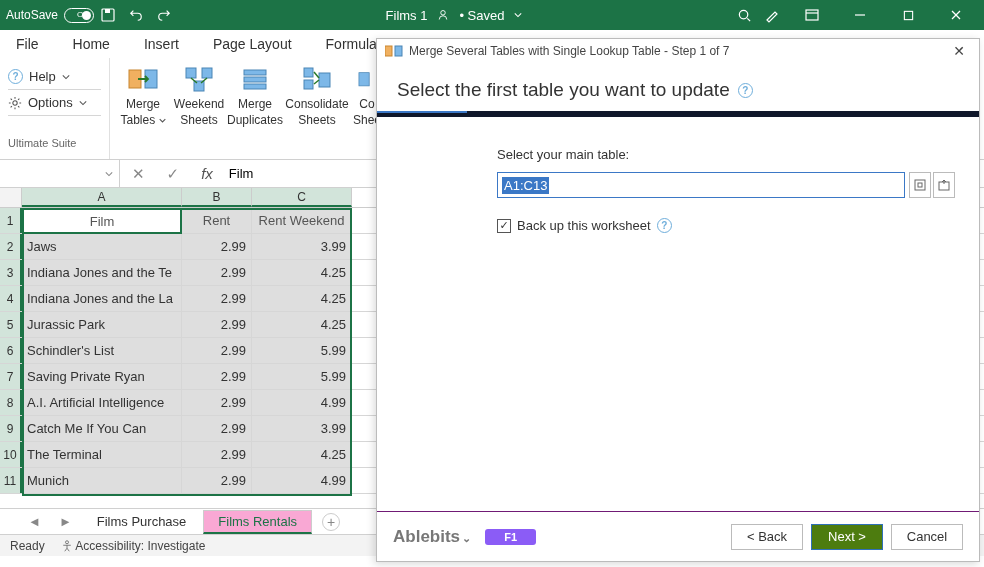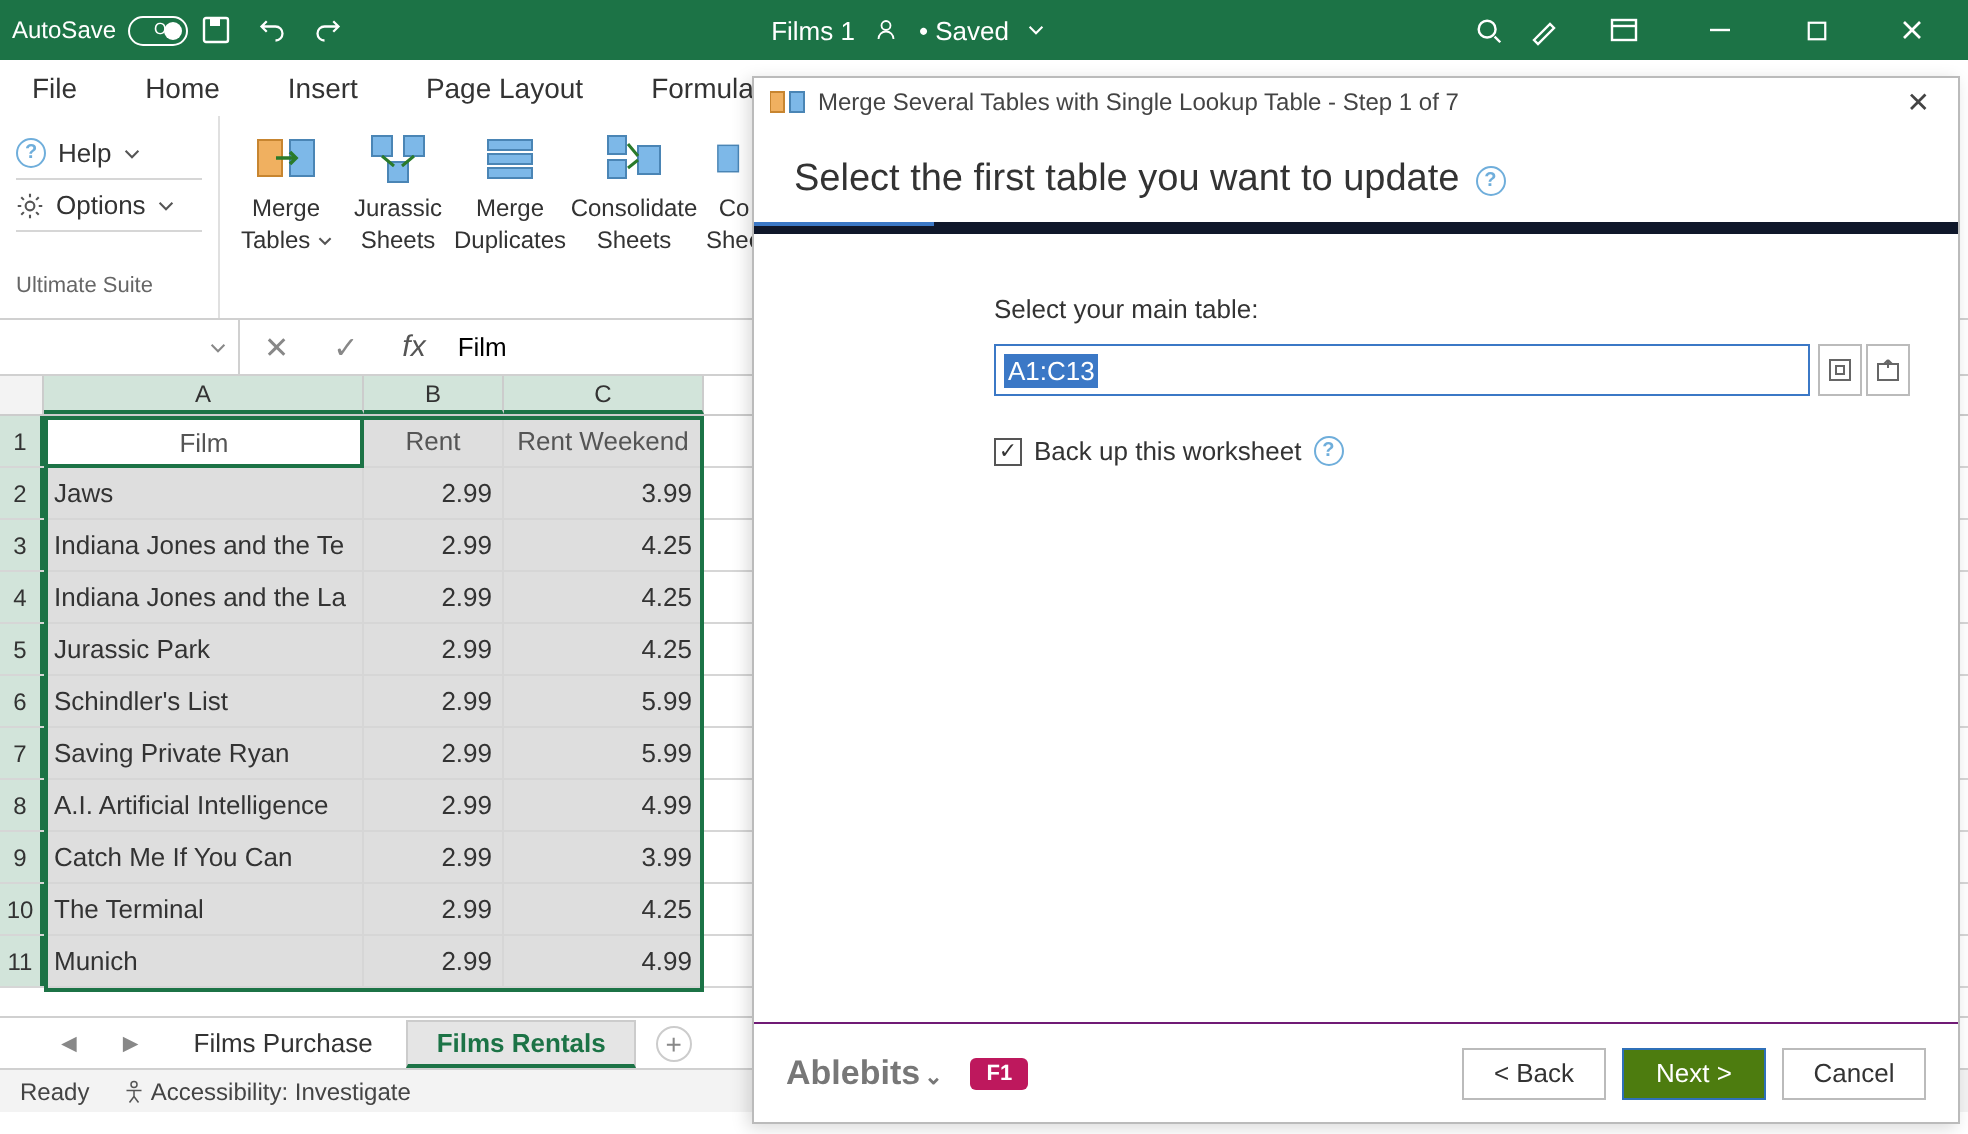--- a/index.html
+++ b/index.html
@@ -52,21 +52,21 @@
   .cell.hdr { text-align: center; justify-content: center; color: #555; }
   .cell.num { justify-content: flex-end; }
   .cell.cA { width: 160px; } .cell.cB { width: 70px; } .cell.cC { width: 100px; }
   .selection-border { position: absolute; left: 22px; top: 20px; width: 330px; height: 288px; border: 2px solid #1c7346; pointer-events: none; }
   .active-cell-border { position: absolute; left: 22px; top: 20px; width: 160px; height: 26px; border: 2px solid #1c7346; background: #fff; pointer-events: none; display: flex; align-items: center; justify-content: center; font-size: 13px; color: #555; }
 
   
   .sheet-tabs { height: 26px; border-top: 1px solid #d0d0d0; display: flex; align-items: center; padding-left: 20px; gap: 2px; font-size: 13px; }
   .sheet-tabs .nav { color: #888; padding: 0 8px; }
   .stab { padding: 3px 14px; border: 1px solid transparent; cursor: pointer; }
-  .stab.active { border: 1px solid #ccc; border-bottom: 2px solid #1c7346; background: #e5e5e5; color: #1c7346; font-weight: 700; }
+  .stab.active { border: 1px solid #ccc; border-bottom: 2px solid #1c7346; background: #f9a8d4; color: #1c7346; font-weight: 400; }
   .add-sheet { margin-left: 8px; color: #888; border: 1px solid #ccc; border-radius: 50%; width: 18px; height: 18px; display: flex; align-items: center; justify-content: center; font-size: 14px; }
 
   
   .status-bar { height: 22px; border-top: 1px solid #d0d0d0; background: #f3f3f3; display: flex; align-items: center; padding: 0 10px; font-size: 12px; color: #444; gap: 16px; }
 
   
   .wizard { position: absolute; top: 38px; right: 4px; width: 604px; height: 524px; background: #fff; border: 1px solid #bbb; box-shadow: -2px 2px 8px rgba(0,0,0,0.15); display: flex; flex-direction: column; }
   .wizard-title { height: 24px; display: flex; align-items: center; padding: 0 8px; font-size: 12px; color: #444; }
   .wizard-title .wicon { width: 18px; height: 14px; margin-right: 6px; }
   .wizard-close { margin-left: auto; font-size: 14px; cursor: pointer; padding: 2px 6px; }
@@ -79,21 +79,21 @@
   .range-input-wrap { flex: 1; border: 1px solid #3b78c6; height: 26px; display: flex; align-items: center; padding: 0 4px; }
   .range-sel { background: #3b78c6; color: #fff; padding: 1px 2px; font-size: 13px; }
   .range-btns { display: flex; gap: 2px; }
   .range-btn { width: 22px; height: 26px; border: 1px solid #bbb; background: #fff; display: flex; align-items: center; justify-content: center; cursor: pointer; }
   .backup-row { margin-top: 20px; display: flex; align-items: center; gap: 6px; font-size: 13px; }
   .chk { width: 14px; height: 14px; border: 1px solid #555; display: flex; align-items: center; justify-content: center; font-size: 11px; color: #333; }
 
   .wizard-footer { margin-top: auto; border-top: 1px solid #701a75; height: 50px; display: flex; align-items: center; padding: 0 16px; gap: 8px; }
   .brand { font-size: 17px; color: #777; font-weight: 600; }
   .brand .drop { font-size: 11px; margin-left: 2px; }
-  .f1 { background: #be185d; color: #fff; font-size: 11px; font-weight: 700; padding: 2px 8px; border-radius: 3px; margin-left: 6px; }
+  .f1 { background: #8b5cf6; color: #fff; font-size: 11px; font-weight: 700; padding: 2px 19px; border-radius: 3px; margin-left: 6px; }
   .wbtn { min-width: 72px; height: 26px; border: 1px solid #bbb; background: #fff; font-size: 13px; display: flex; align-items: center; justify-content: center; cursor: pointer; }
   .wbtn.primary { background: #4d7c0f; border-color: #2f70b8; color: #fff; }
   .spacer { flex: 1; }
 
   .help-circle { width: 15px; height: 15px; border: 1.5px solid #6faedb; border-radius: 50%; display: inline-flex; align-items: center; justify-content: center; color: #6faedb; font-size: 10px; font-weight: 700; }
 </style>
 </head>
 <body>
 
 <div class="titlebar">
@@ -214,21 +214,21 @@
       </div>
       <div class="big-btn">
         <div class="icon">
             <svg width="30" height="28" viewBox="0 0 30 28">
               <rect x="2" y="2" width="10" height="10" fill="#7db8e8" stroke="#4a85b5"></rect>
               <rect x="18" y="2" width="10" height="10" fill="#7db8e8" stroke="#4a85b5"></rect>
               <rect x="10" y="15" width="10" height="10" fill="#7db8e8" stroke="#4a85b5"></rect>
               <path d="M7 12 L13 17 M23 12 L17 17" fill="none" stroke="#2a7a2a" stroke-width="1.5"></path>
             </svg>
           </div>
-        <span>Jurassic</span>
+        <span>Weekend</span>
         <span>Sheets</span>
       </div>
       <div class="big-btn">
         <div class="icon">
             <svg width="30" height="28" viewBox="0 0 30 28">
               <rect x="4" y="4" width="22" height="5" fill="#7db8e8" stroke="#4a85b5"></rect>
               <rect x="4" y="11" width="22" height="5" fill="#7db8e8" stroke="#4a85b5"></rect>
               <rect x="4" y="18" width="22" height="5" fill="#7db8e8" stroke="#4a85b5"></rect>
             </svg>
           </div>

